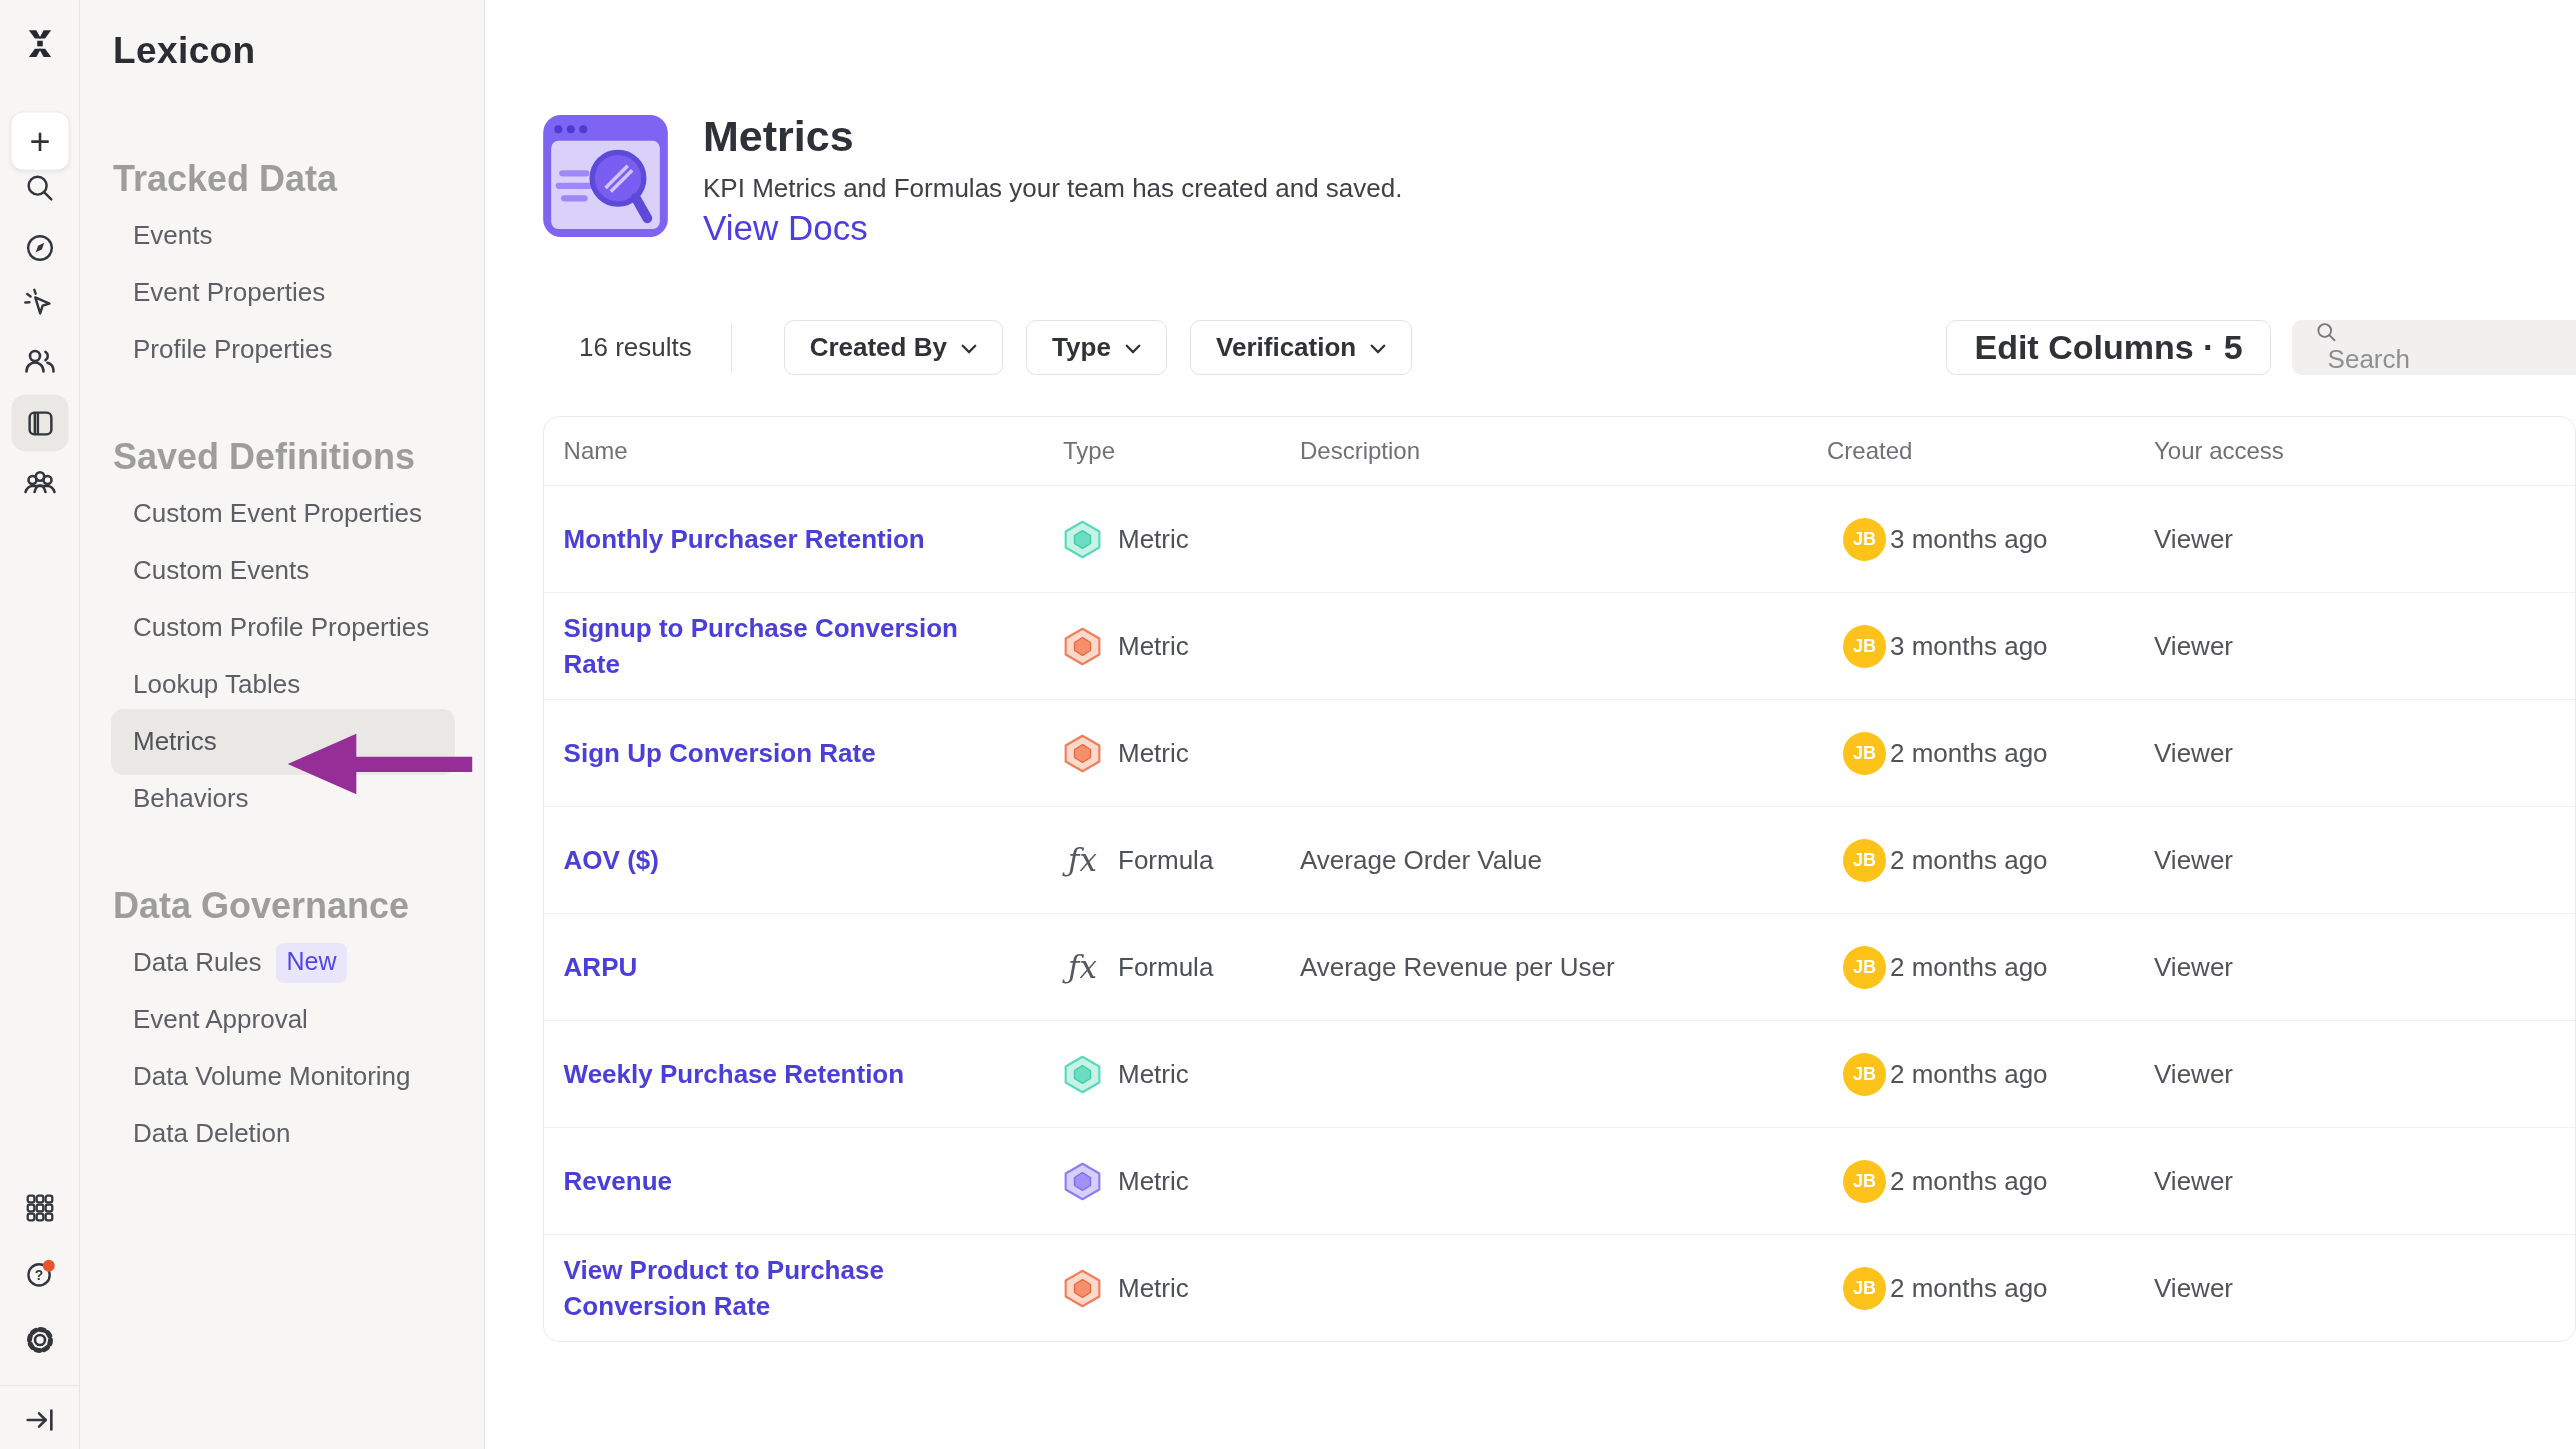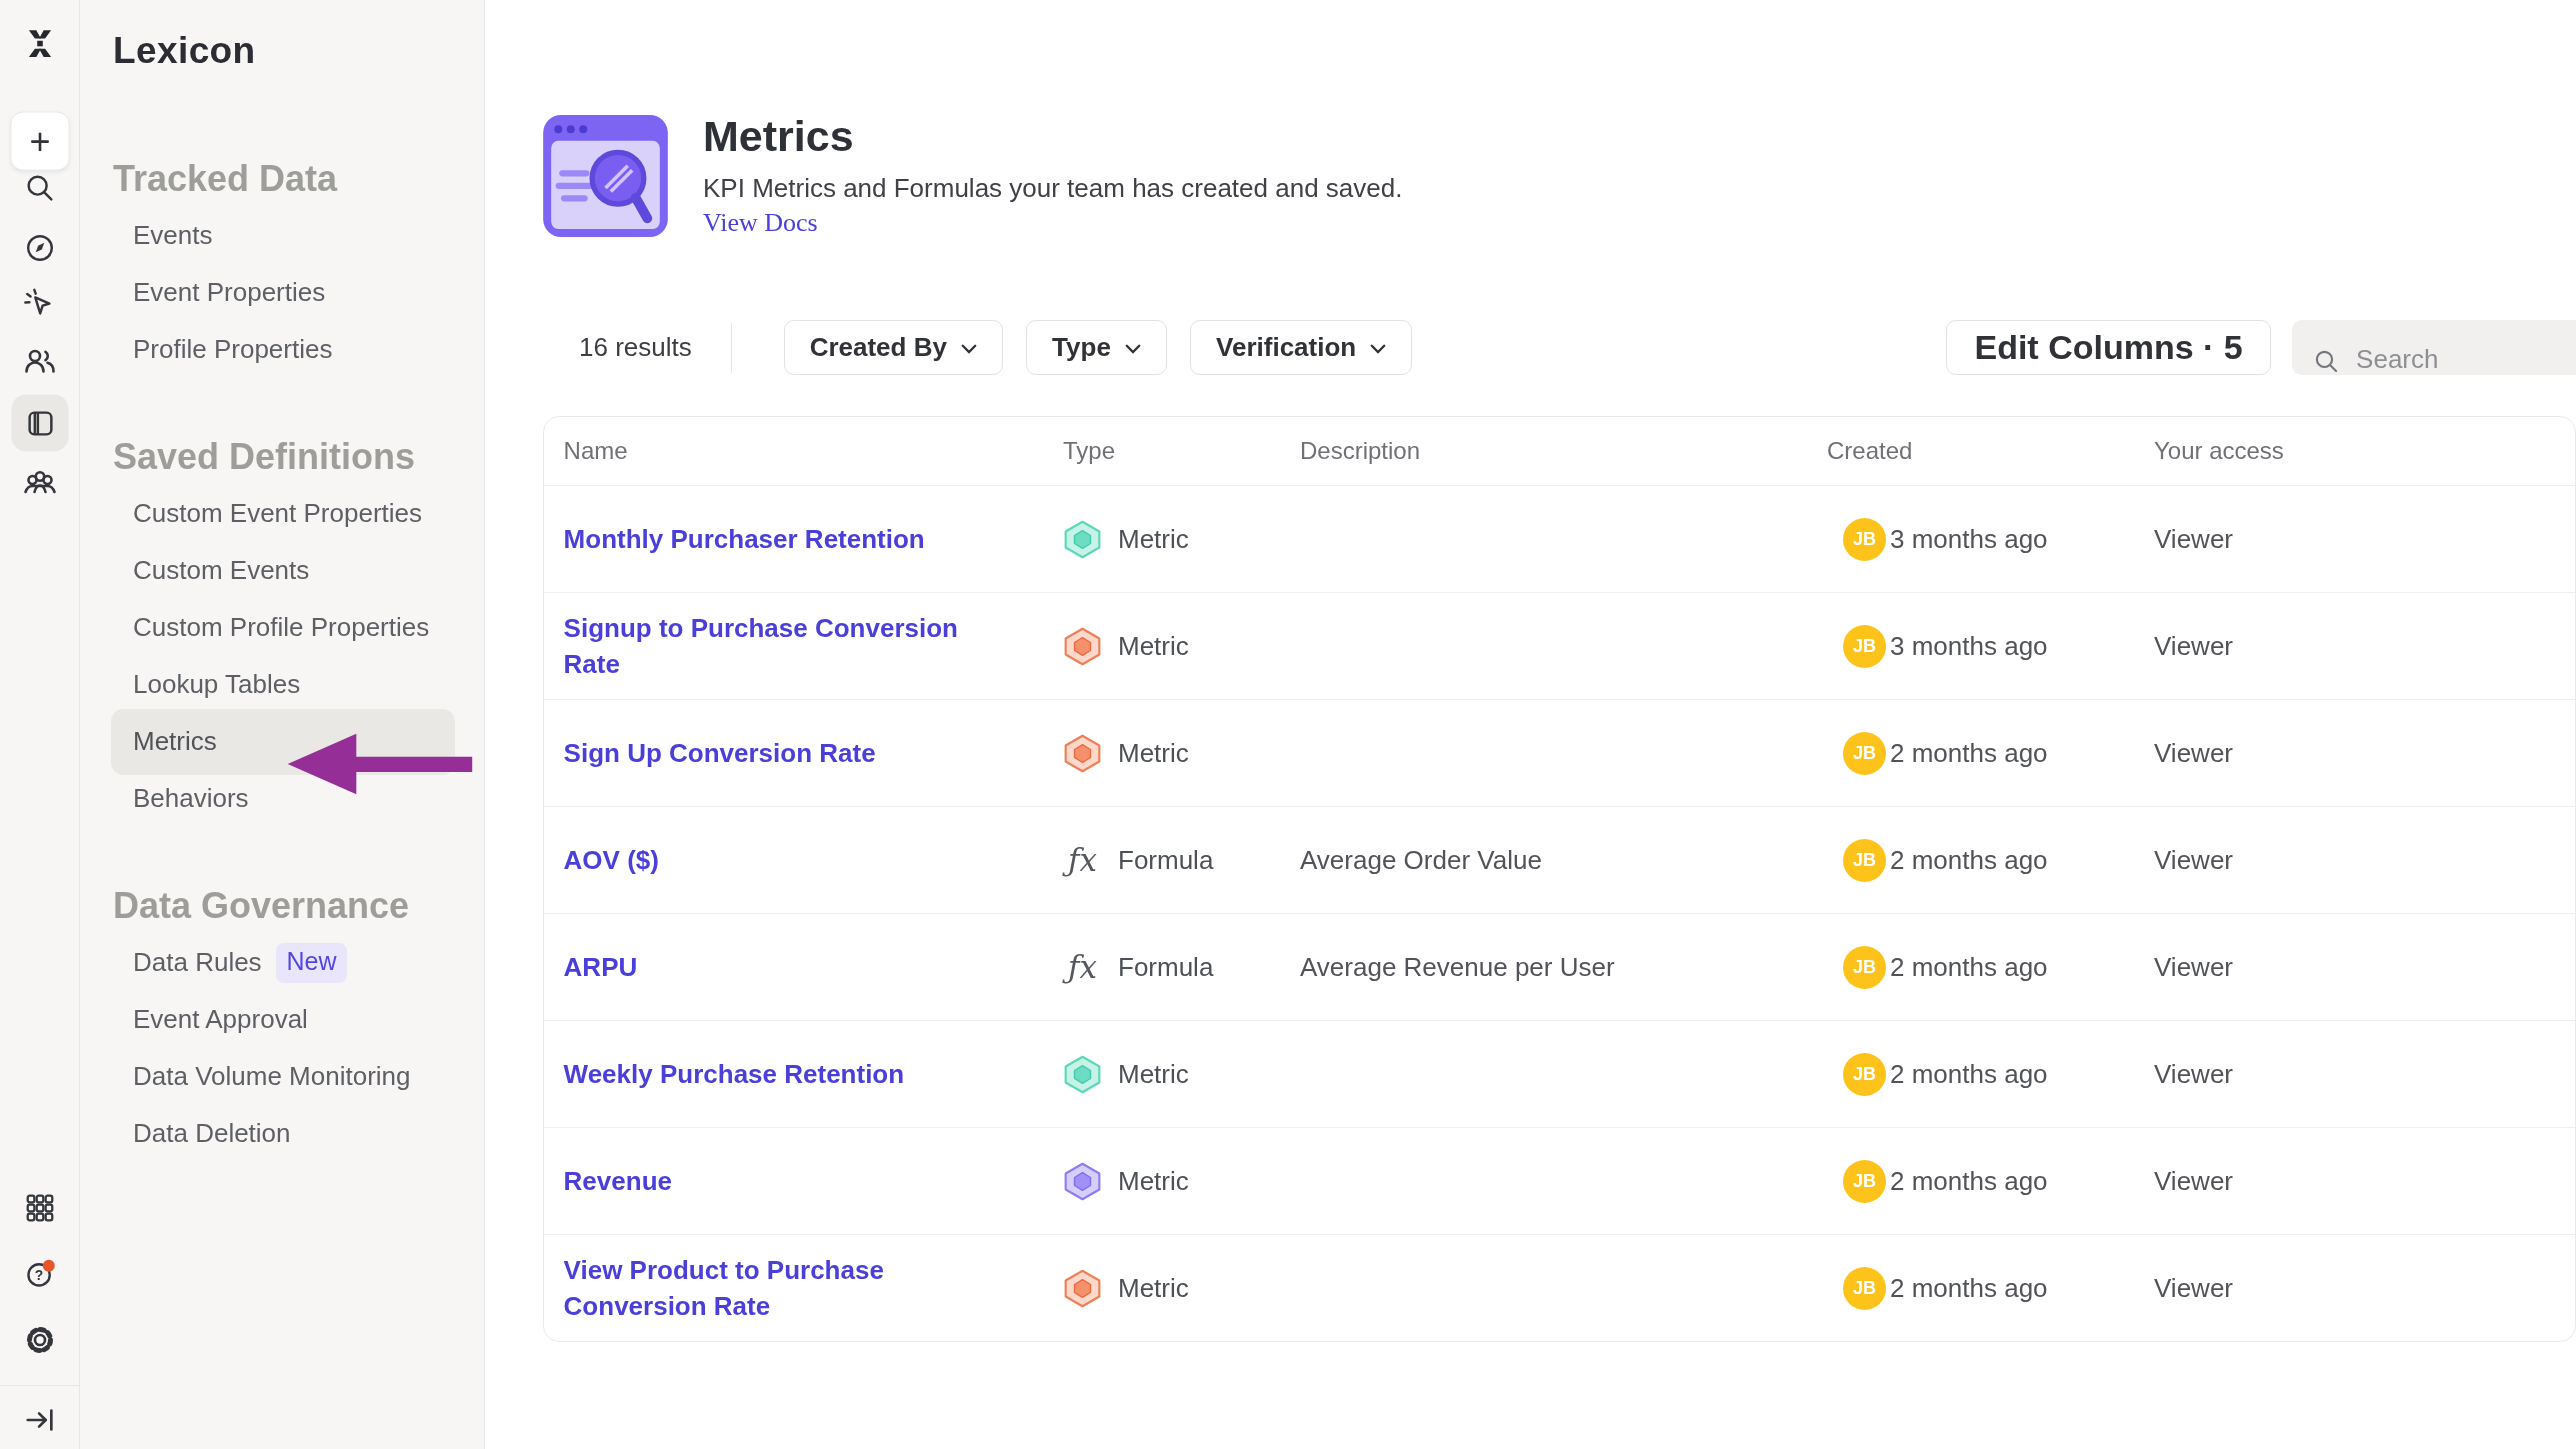--- a/index.html
+++ b/index.html
@@ -42,37 +42,37 @@
 
   
   .anno-arrow { position:absolute; left:285px; top:730px; z-index:9; pointer-events:none; }
 
   
   .main { position:absolute; left:486px; top:0; width:2090px; height:1450px; background:#fff; }
 
   .hdr-icon { position:absolute; left:57px; top:115px; }
   .page-title { position:absolute; left:217px; top:112px; font-size:43px; font-weight:700; color:#2f3138; }
   .page-desc  { position:absolute; left:217px; top:173px; font-size:26px; color:#3f4147; }
-  .view-docs  { position:absolute; left:217px; top:208px; font-size:26px; color:#4c40dd;
-                font-weight:500; cursor:pointer; text-decoration:none;font-family:Liberation Serif, serif; }
+  .view-docs  { position:absolute; left:217px; top:208px; font-size:35px; color:#4c40dd;
+                font-weight:500; cursor:pointer; text-decoration:none; }
 
   .toolbar { position:absolute; left:57px; top:320px; right:0; height:55px;
              display:flex; align-items:center; }
   .results { margin-left:36px; font-size:26px; font-weight:500; color:#3c3e44; }
   .tb-divider { width:0.9px; height:50px; background:#e6e5e3; margin-left:39px; }
   .drop-btn { display:flex; align-items:center; gap:14.2px; height:55px; padding:0 25px;
               border:1.8px solid #e3e2e0; border-radius:9.8px; background:#fff; font-size:26px;
               font-weight:600; color:#303238; cursor:pointer; }
   .drop-btn.cb { margin-left:52px; } .drop-btn.ty { margin-left:23px; } .drop-btn.vf { margin-left:23px; }
   .chev { margin-top:3.6px; }
   .edit-cols { margin-left:auto; height:55px; padding:0 27px; display:flex; align-items:center;
                border:1.8px solid #e3e2e0; border-radius:9.8px; background:#fff; font-size:34px;
                font-weight:600; color:#303238; cursor:pointer; white-space:nowrap; }
   .searchbox { margin-left:21.3px; width:284px; height:55px; background:#f1f0ee;
-               border-radius:9.8px 0 0 9.8px; display:flex; align-items:flex-end; padding-left:19.6px; }
+               border-radius:9.8px 0 0 9.8px; display:flex; align-items:flex-start; padding-left:19.6px;flex-direction:column; }
   .searchbox input { border:none; outline:none; background:transparent; font-size:26px;
                      color:#3c3e44; width:196px; margin-left:16px;
                      font-family:"Liberation Sans","DejaVu Sans",sans-serif; }
   .searchbox input::placeholder { color:#8d8f93; }
 
   
   .table-card { position:absolute; left:57px; top:416px; width:2033px;
                 border:0.9px solid #eceae8; border-radius:16px; overflow:hidden; background:#fff; }
   .t-head { display:grid; grid-template-columns:519px 237px 527px 327px auto;
             height:68px; align-items:center; font-size:24px; color:#6f7177; }

